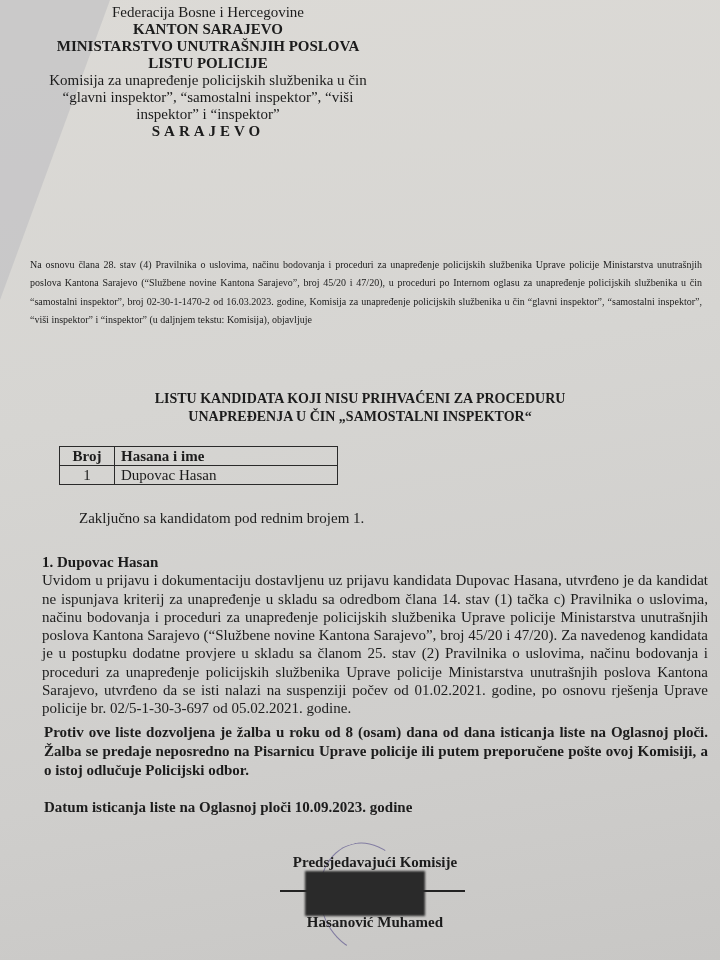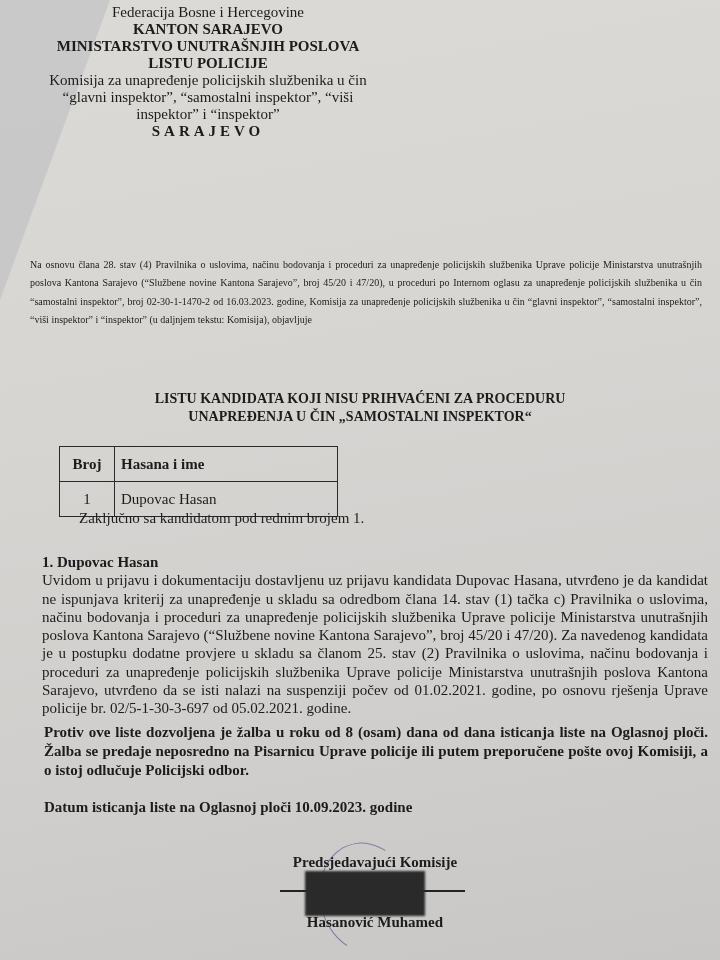--- a/index.html
+++ b/index.html
@@ -72,21 +72,21 @@
     table.cand {
       position: absolute;
       left: 59px;
       top: 446px;
       border-collapse: collapse;
       font-size: 15px;
     }
     table.cand td, table.cand th {
       border: 1.5px solid #2a2a2a;
       height: 18px;
-      padding: 8px 6px;
+      padding: 0 6px;
     }
     table.cand th { font-weight: bold; text-align: left; }
     table.cand .c1 { width: 42px; text-align: center; }
     table.cand .c2 { width: 210px; }
     .conclusion {
       position: absolute;
       left: 44px;
       top: 510px;
       font-size: 15px;
       margin-left: 35px;

